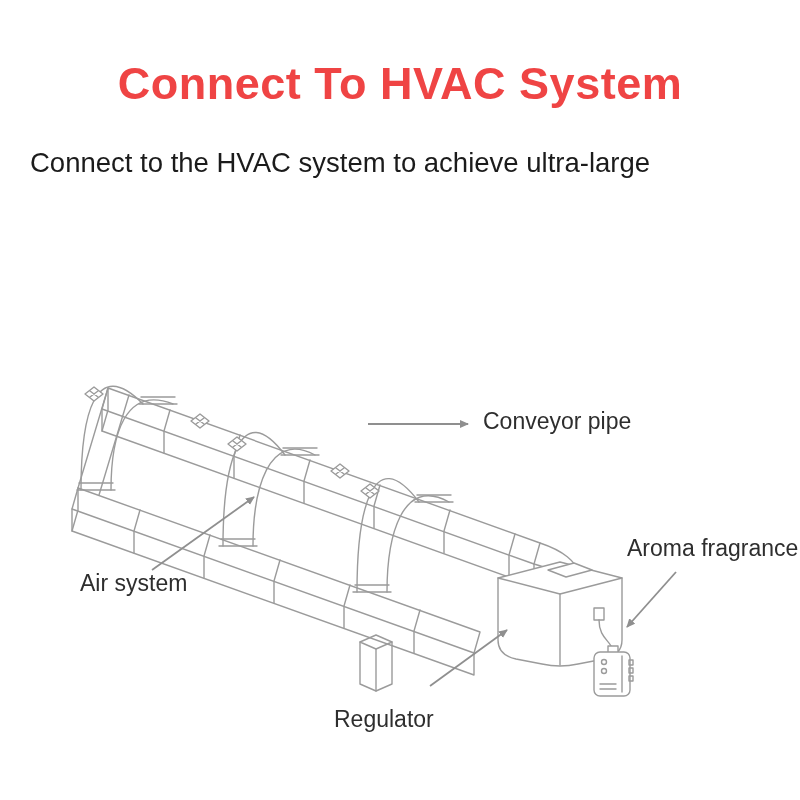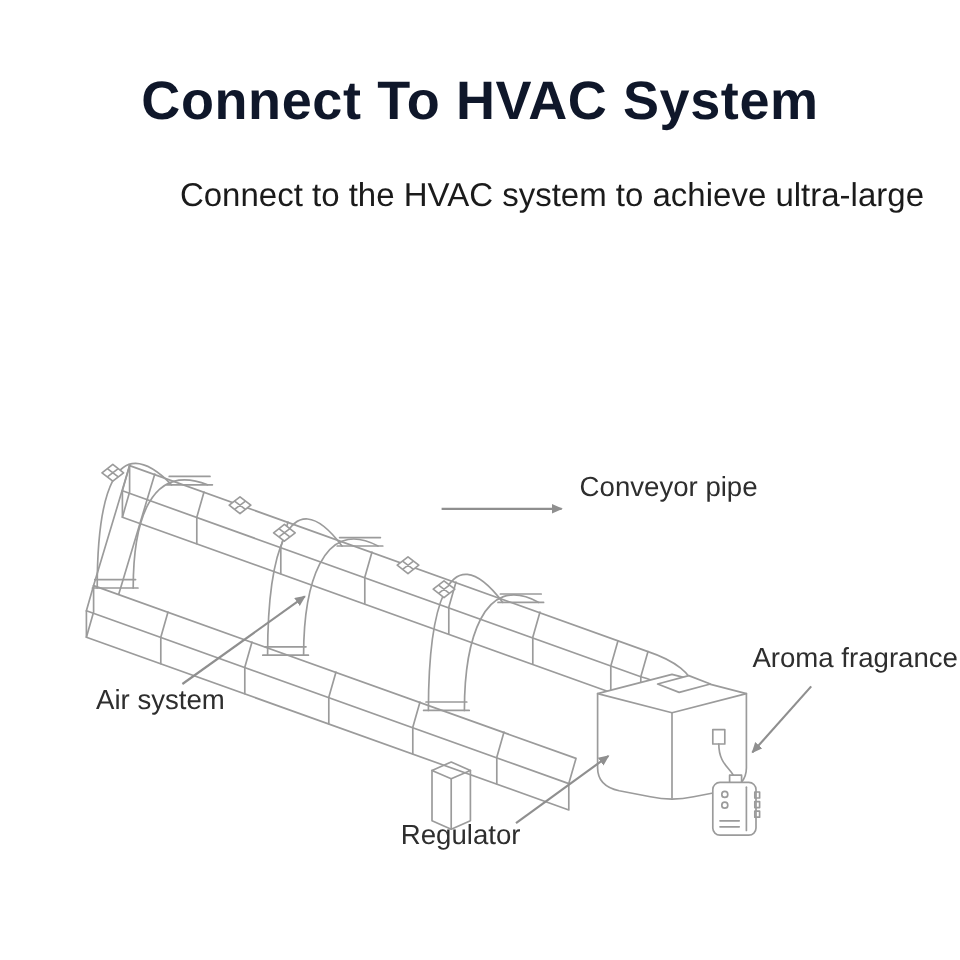--- a/index.html
+++ b/index.html
@@ -2,34 +2,34 @@
 <html><head>
 <meta charset="utf-8">
 <style>
   html,body{margin:0;padding:0;background:#fff;}
   .page{
     position:relative;width:800px;height:800px;background:#ffffff;
     font-family:"Liberation Sans",sans-serif;overflow:hidden;
   }
   .title{
     position:absolute;top:58px;left:0;width:100%;text-align:center;
-    font-size:45px;font-weight:700;color:#0f172a;letter-spacing:.5px;
+    font-size:45px;font-weight:700;color:#ef4444;letter-spacing:.5px;
   }
   .subtitle{
     position:absolute;top:143px;left:50%;transform:translateX(-50%);
-    width:740px;text-align:right;font-size:27.5px;color:#1b1b1b;line-height:1.42;
+    width:740px;text-align:left;font-size:27.5px;color:#1b1b1b;line-height:1.42;
   }
   .diagram{position:absolute;top:340px;left:0;width:800px;height:460px;}
   .dlabel{
     position:absolute;font-size:23px;color:#2e2e2e;white-space:nowrap;
   }
-  .lbl-conveyor{left:483px;top:392px;}
+  .lbl-conveyor{left:483px;top:408px;}
   .lbl-air{left:80px;top:570px;}
   .lbl-aroma{left:627px;top:535px;}
-  .lbl-regulator{left:334px;top:682px;}
+  .lbl-regulator{left:334px;top:706px;}
 </style>
 </head>
 <body>
 
 <div class="page">
 
   <div class="title">Connect To HVAC System</div>
 
   <div class="subtitle">
     <div>Connect to the HVAC system to achieve ultra-large</div>

